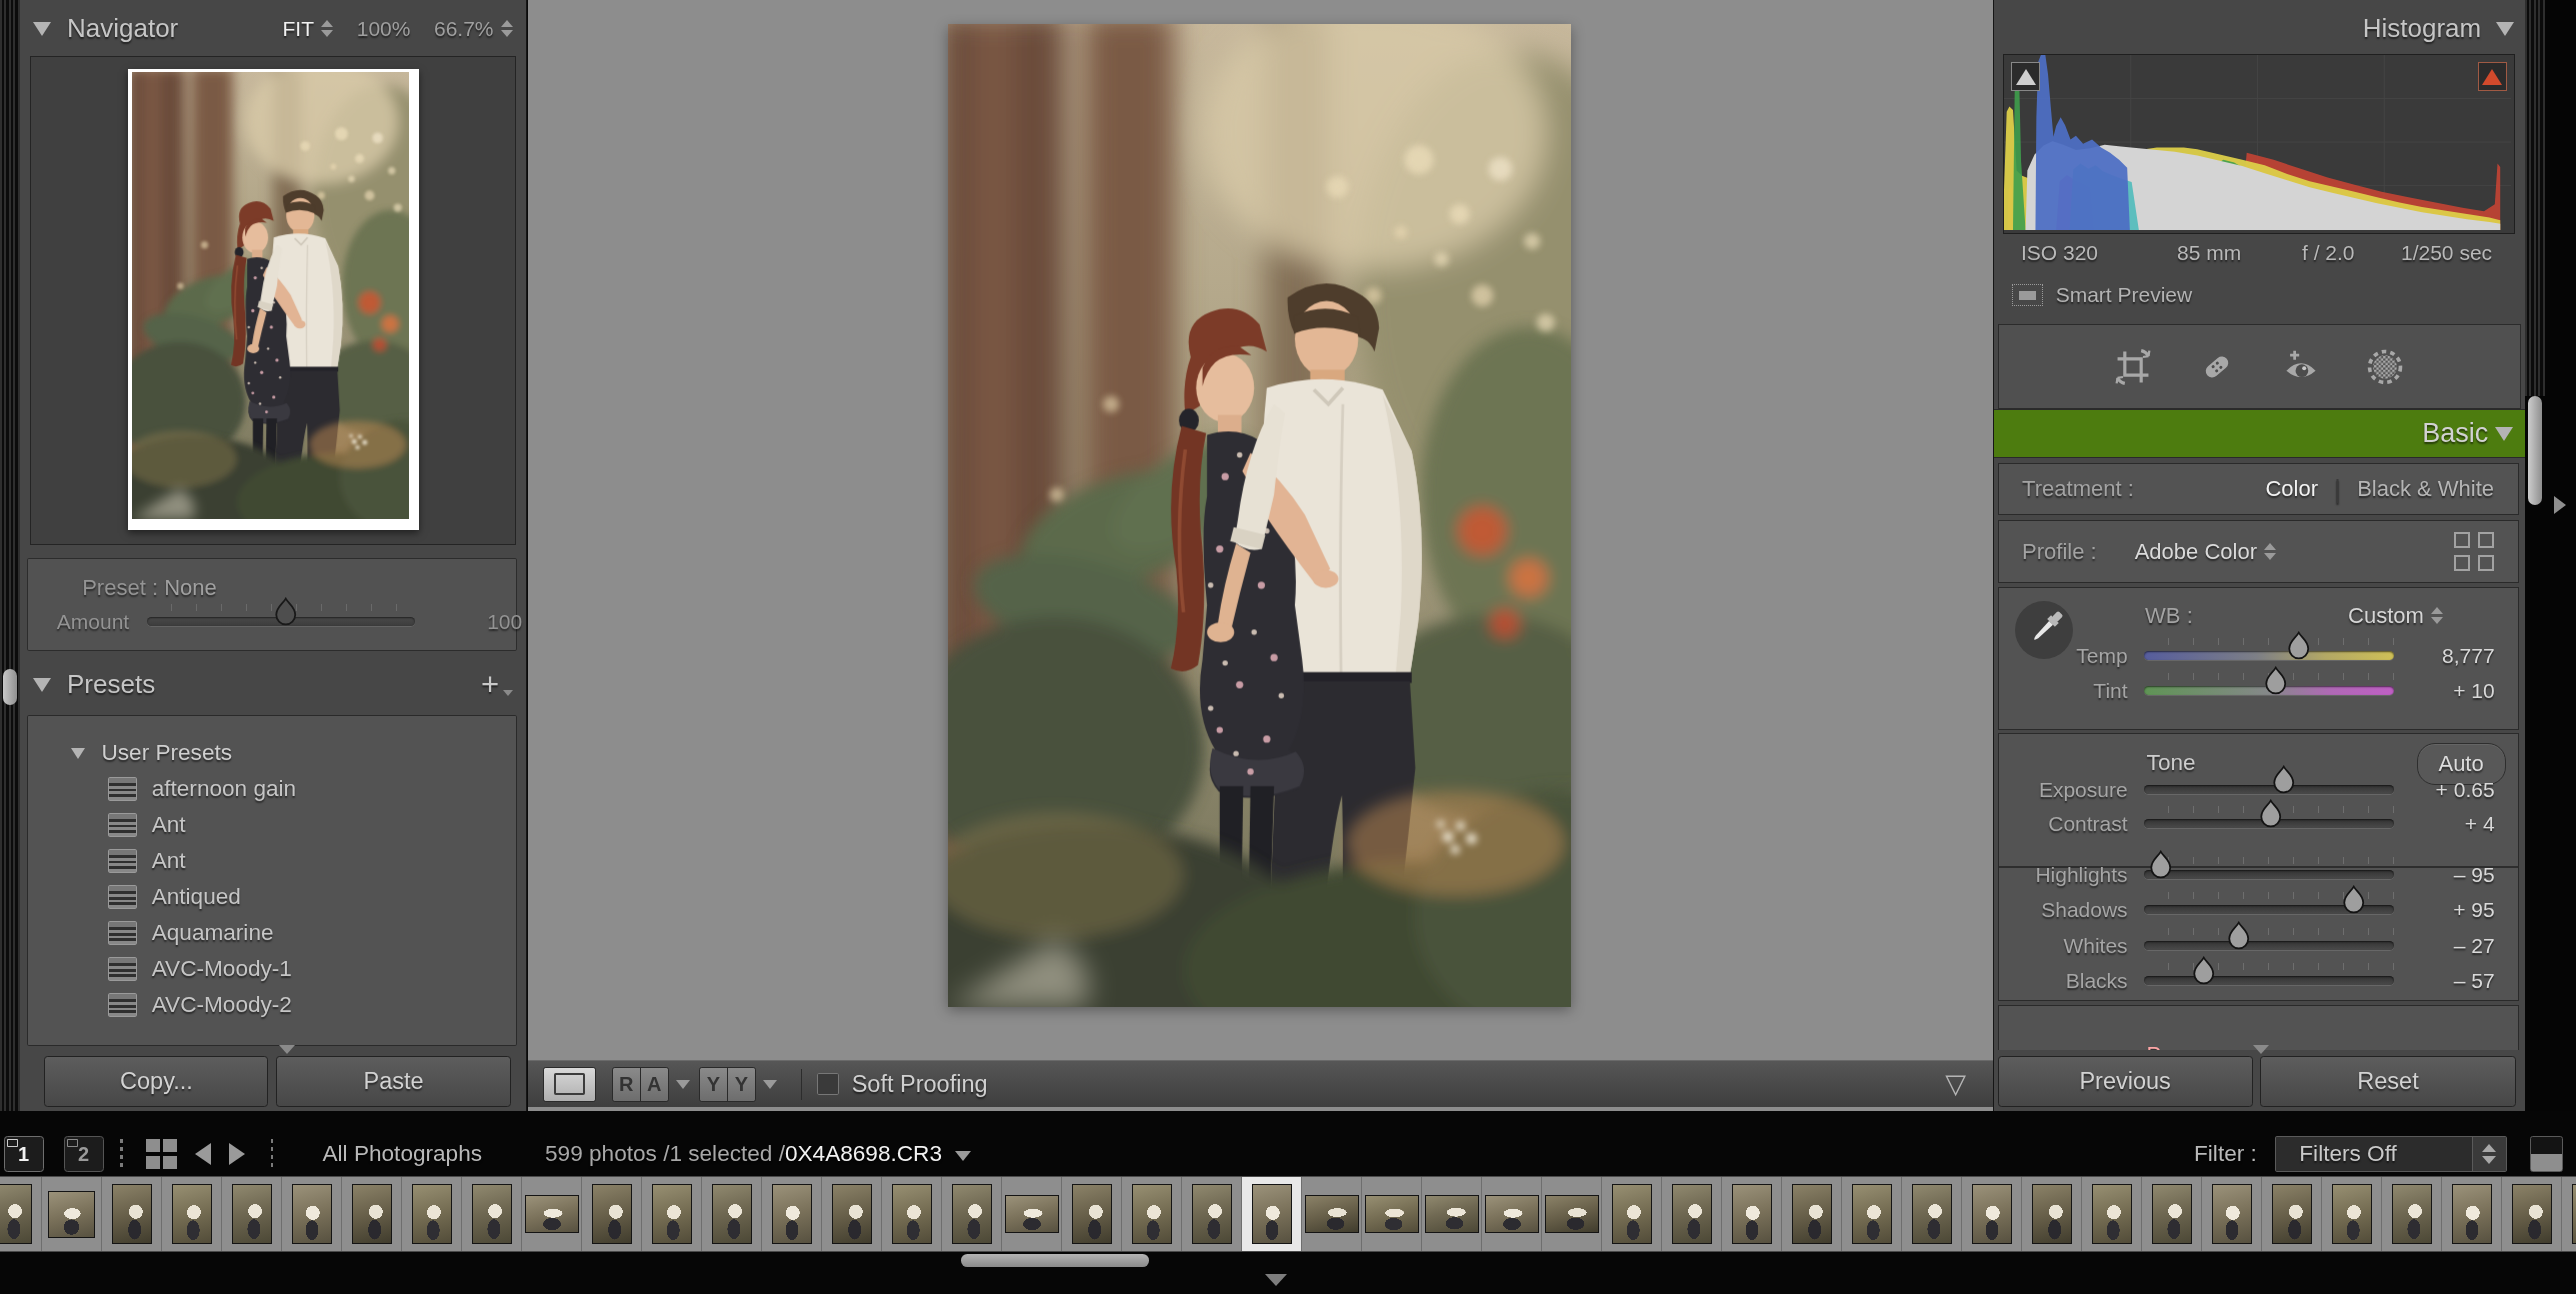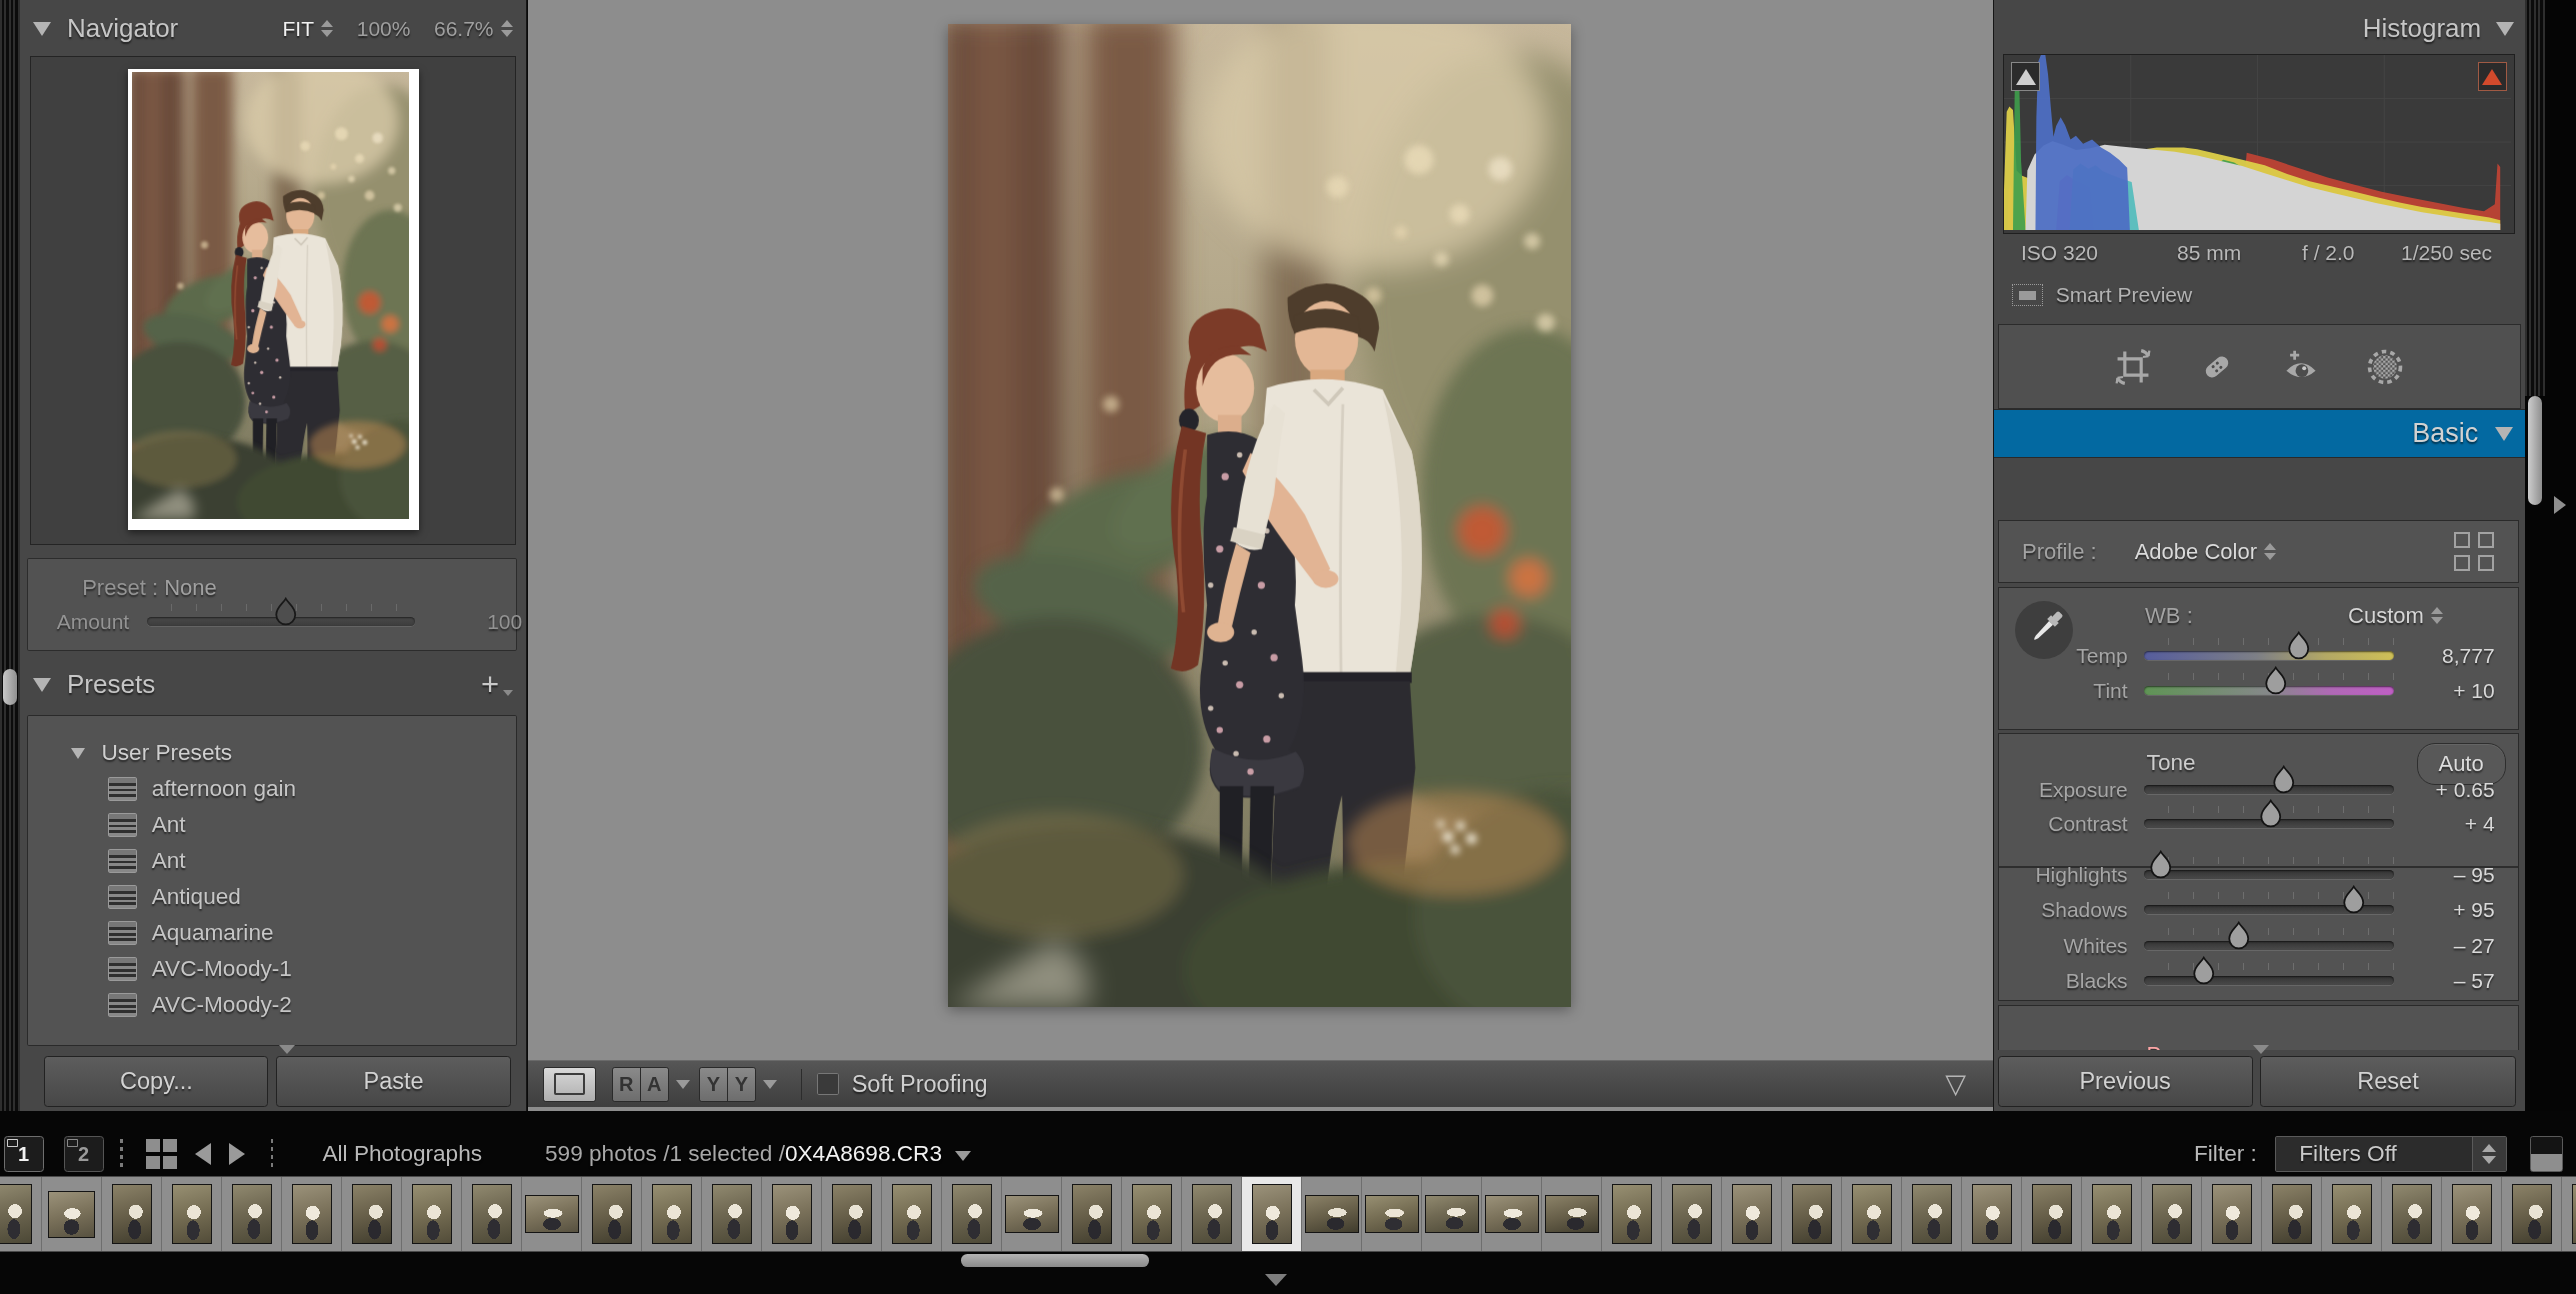--- a/index.html
+++ b/index.html
@@ -103,22 +103,22 @@
     border-right:10px solid transparent;}
   .clip-tri.red{border-bottom-color:#d14a2c;}
   #exif-row{left:9px;top:237px;width:510px;height:33px;font-size:21px;color:#b9b9b9;}
   #exif-row span{position:absolute;top:3.6px;}
   #sp-row{left:18px;top:277px;height:36px;display:flex;align-items:center;gap:12.7px;font-size:21px;color:#b3b3b3;}
   #sp-icon{width:29px;height:20px;border:1.8px dotted #9a9a9a;display:flex;align-items:center;justify-content:center;}
   #sp-icon i{width:16.3px;height:9px;background:#9a9a9a;display:block;}
   #tools-row{left:3.6px;top:324px;width:521px;height:83px;background:#505050;border:1.8px solid #2b2b2b;
     display:flex;align-items:center;justify-content:center;gap:42px;}
   .tool{width:42px;height:42px;display:flex;align-items:center;justify-content:center;}
-  #basic-hdr{left:0;top:409px;width:532px;height:49px;background:#0369a1;border-top:0.9px solid #2a2a2a;
-    border-bottom:0.9px solid #2a2a2a;display:flex;align-items:center;justify-content:flex-end;gap:17px;
+  #basic-hdr{left:0;top:409px;width:532px;height:49px;background:#4d7c0f;border-top:0.9px solid #2a2a2a;
+    border-bottom:0.9px solid #2a2a2a;display:flex;align-items:center;justify-content:flex-end;gap:7px;
     font-size:27px;color:#d2d2d2;box-sizing:border-box;padding-right:12.7px;}
   .rbox{left:3.6px;width:521px;background:#535353;border:1.8px solid #2a2a2a;box-sizing:border-box;}
   #treat-box{top:463px;height:52px;display:flex;align-items:center;padding:0 23.5px;font-size:22px;color:#a3a3a3;}
   #treat-right{margin-left:auto;display:flex;align-items:center;gap:16.3px;}
   #treat-color{color:#f2f2f2;}
   #treat-sep{color:#3a3a3a;font-size:25px;}
   #treat-bw{color:#b5b5b5;}
   #profile-box{top:520px;height:63px;display:flex;align-items:center;padding:0 23.5px;font-size:22px;color:#a3a3a3;}
   #profile-val{color:#dadada;margin-left:38px;}
   #grid-icon{margin-left:auto;width:40px;height:40px;display:grid;grid-template-columns:16.3px 16.3px;
@@ -525,20 +525,28 @@
             </defs>
         <circle cx="22" cy="22" r="13" fill="url(#chk)"></circle>
         <circle cx="22" cy="22" r="17" fill="none" stroke="#a8a8a8" stroke-width="4" stroke-dasharray="5 4.5"></circle>
       </svg>
     </span>
   </div>
   <div class="abs tsh" id="basic-hdr">
     <span>Basic</span>
     <span class="disc"></span>
   </div>
+  <div class="abs rbox tsh" id="treat-box">
+    <span>Treatment :</span>
+    <span id="treat-right">
+      <span id="treat-color">Color</span>
+      <span id="treat-sep">|</span>
+      <span id="treat-bw">Black &amp; White</span>
+    </span>
+  </div>
   <div class="abs rbox tsh" id="profile-box">
     <span>Profile :</span>
     <span id="profile-val">Adobe Color</span>
     <span class="spin">
           <i class="u"></i>
           <i class="d"></i>
         </span>
     <span id="grid-icon">
           <i></i>
           <i></i>

